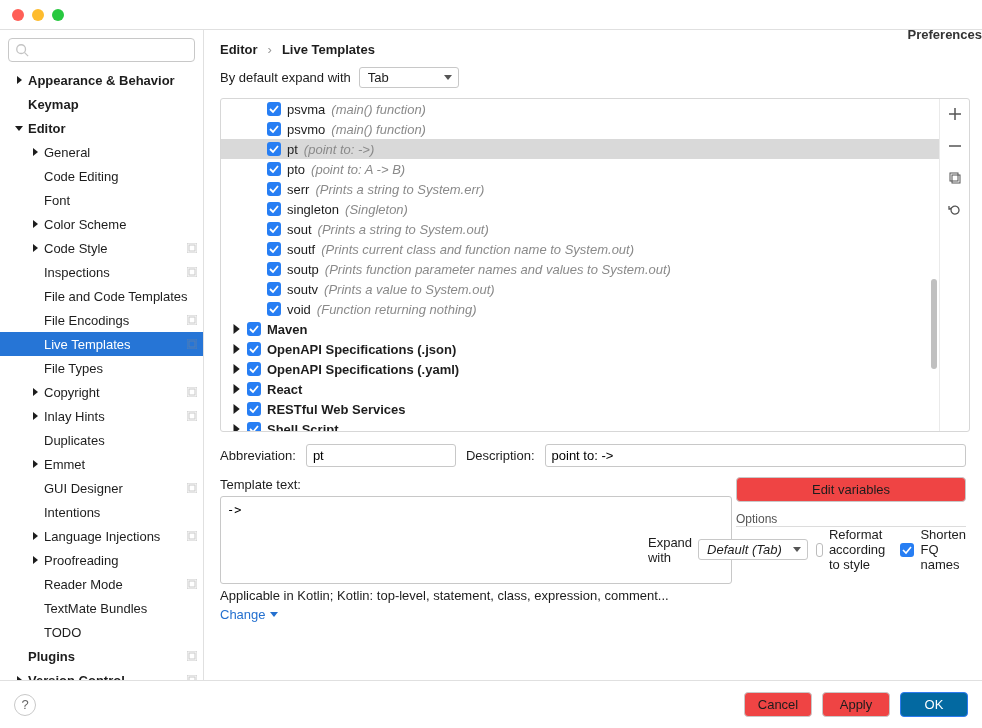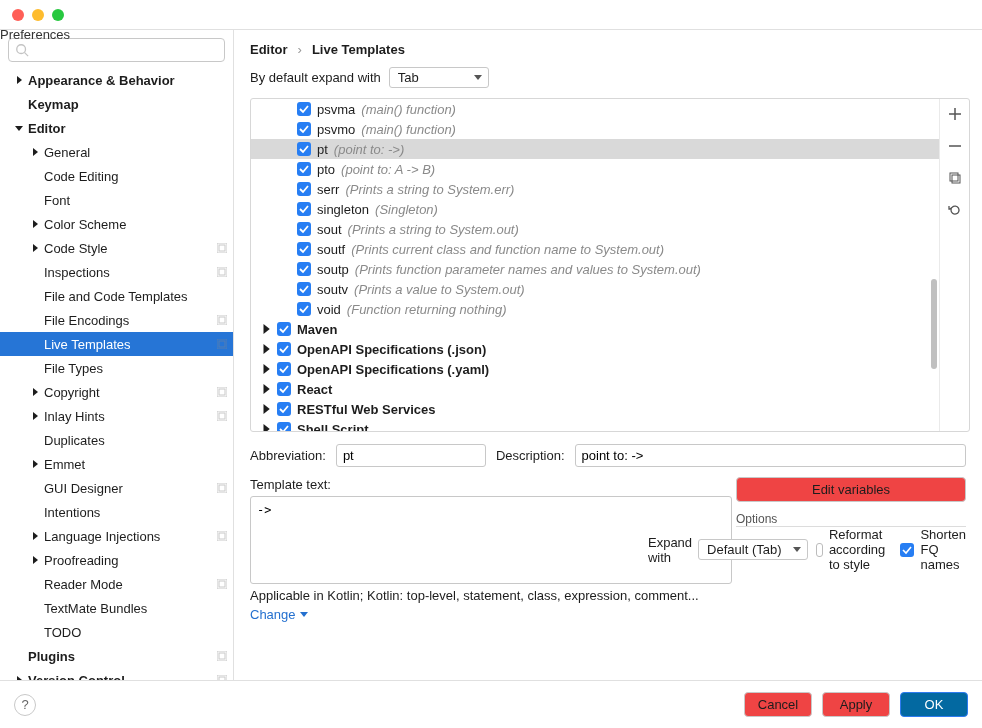--- a/index.html
+++ b/index.html
@@ -3,26 +3,26 @@
 <meta charset="utf-8">
 <style>
 * { box-sizing: border-box; margin: 0; padding: 0; }
 body { font-family: -apple-system, "Helvetica Neue", Arial, sans-serif; font-size: 13px; color: #1d1d1d; background: #fff; width: 982px; height: 728px; overflow: hidden; }
 
 
 .titlebar { height: 30px; display: flex; align-items: center; position: relative; border-bottom: 1px solid #e0e0e0; }
 .traffic { display: flex; gap: 8px; padding-left: 12px; }
 .dot { width: 12px; height: 12px; border-radius: 50%; }
 .dot.r { background: #ff5f57; } .dot.y { background: #febc2e; } .dot.g { background: #28c840; }
-.title { position: absolute; left: 0; right: 0; text-align: left; font-weight: 400; color: #333; pointer-events: none; margin-top: 39px; }
+.title { position: absolute; left: 0; right: 0; text-align: right; font-weight: 700; color: #333; pointer-events: none; margin-top: 39px; }
 
 .main { display: flex; height: calc(100% - 30px - 48px); }
 
 
-.sidebar { width: 234px; border-right: 1px solid #e0e0e0; display: flex; flex-direction: column; }
+.sidebar { width: 204px; border-right: 1px solid #e0e0e0; display: flex; flex-direction: column; }
 .search { padding: 8px 8px 6px; }
 .search-wrap { display: flex; align-items: center; border: 1px solid #c8c8c8; border-radius: 4px; padding: 2px 6px; background: #fff; }
 .search-wrap input { border: none; outline: none; flex: 1; font-size: 12px; padding: 2px 4px; }
 .search-icon svg { width: 14px; height: 14px; opacity: .5; }
 
 .tree { flex: 1; overflow-y: auto; padding-bottom: 8px; }
 .tree-row { display: flex; align-items: center; height: 24px; padding-right: 6px; cursor: default; }
 .tree-row.selected { background: #2675d6; color: #fff; }
 .indent-0 { padding-left: 14px; } .indent-1 { padding-left: 30px; }
 .arrow { width: 10px; display: inline-flex; margin-right: 4px; justify-content: center; }
@@ -30,21 +30,21 @@
 .tree-label { flex: 1; white-space: nowrap; overflow: hidden; text-overflow: ellipsis; }
 .tree-row.bold .tree-label { font-weight: 600; }
 .marker { width: 10px; height: 10px; opacity: .45; }
 
 
 .panel { flex: 1; display: flex; flex-direction: column; padding: 0; }
 .breadcrumb { padding: 12px 16px 10px; font-weight: 600; display: flex; gap: 10px; align-items: center; }
 .breadcrumb .sep { color: #999; font-weight: 400; }
 .expand-row { display: flex; align-items: center; gap: 8px; padding: 0 16px 10px; }
 .combo { display: inline-flex; align-items: center; border: 1px solid #c8c8c8; border-radius: 3px; padding: 2px 6px 2px 8px; background: #fff; min-width: 100px; justify-content: space-between; }
-.combo.small { min-width: 110px; }
+.combo.small { min-width: 110px; font-style: italic; }
 
 
 .list-area { display: flex; margin: 0 12px 0 16px; border: 1px solid #d7d7d7; border-radius: 3px; height: 334px; }
 .list { flex: 1; overflow-y: auto; position: relative; }
 .list-toolbar { width: 30px; border-left: 1px solid #eaeaea; display: flex; flex-direction: column; align-items: center; padding-top: 6px; gap: 14px; }
 .list-toolbar .tbtn { width: 18px; height: 18px; display: flex; align-items: center; justify-content: center; color: #595959; cursor: pointer; }
 
 .list-row { display: flex; align-items: center; height: 20px; padding-left: 46px; gap: 6px; }
 .list-row.sel { background: #d9d9d9; }
 .list-row.group { padding-left: 10px; }

